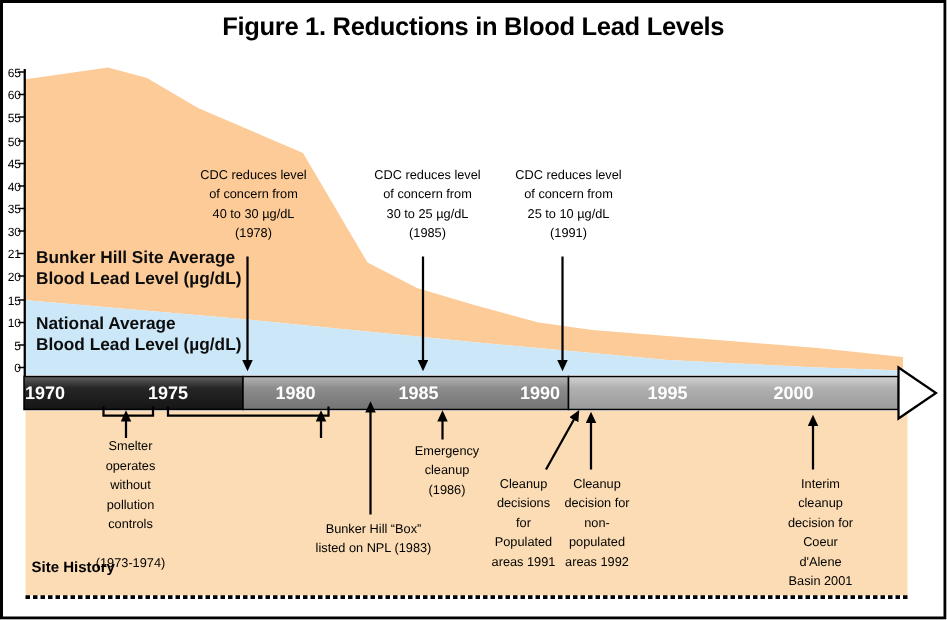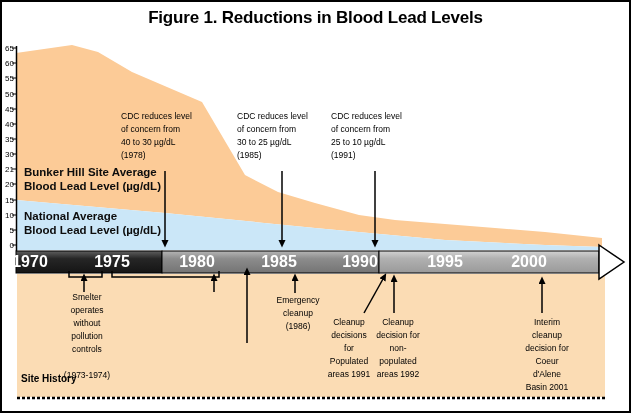--- a/index.html
+++ b/index.html
@@ -7,24 +7,24 @@
     position:relative; width:631px; height:413px; box-sizing:border-box;
     background:#fff; border:2px solid #000; overflow:hidden;
     font-family:"Liberation Sans", sans-serif; color:#000;
   }
   .abs { position:absolute; }
   .title { left:0; right:0; top:6px; text-align:center; font-weight:bold;
            font-size:17px; line-height:19px; letter-spacing:-0.2px; }
   .ytick { left:1px; width:11px; text-align:right; font-size:8px; line-height:9px; }
   .arealabel { font-weight:bold; font-size:11.5px; line-height:13.5px;
                white-space:pre-line; color:#0d0d0d; }
-  .cdc { width:96px; font-size:8.5px; line-height:13px; 
+  .cdc { width:96px; font-size:8.5px; line-height:13px; text-align:center;
          white-space:pre-line; }
   .yr { top:251px; width:40px; text-align:center; color:#fff; font-weight:bold;
-        font-size:16px; line-height:18px; }
+        font-size:12px; line-height:18px; }
   .evt { font-size:8.5px; line-height:13px; text-align:center; white-space:pre-line; }
   .sitehist { font-weight:bold; font-size:10px; }
   svg.layer { position:absolute; left:0; top:0; }
 </style>
 </head>
 <body>
 
 <div class="frame">
 
   <svg class="layer" width="631" height="413" viewBox="0 0 631 413">
@@ -139,20 +139,22 @@
   <div class="abs yr" style="left:423px">1995</div>
   <div class="abs yr" style="left:507px">2000</div>
 
   <div class="abs evt" style="left:45px;  top:289px; width:80px">Smelter
 operates
 without
 pollution
 controls
 
 (1973-1974)</div>
+  <div class="abs evt" style="left:190px; top:344px; width:114px">Bunker Hill “Box”
+listed on NPL (1983)</div>
   <div class="abs evt" style="left:259px; top:292px; width:74px">Emergency
 cleanup
 (1986)</div>
   <div class="abs evt" style="left:311px; top:314px; width:72px">Cleanup
 decisions
 for
 Populated
 areas 1991</div>
   <div class="abs evt" style="left:358px; top:314px; width:76px">Cleanup
 decision for

